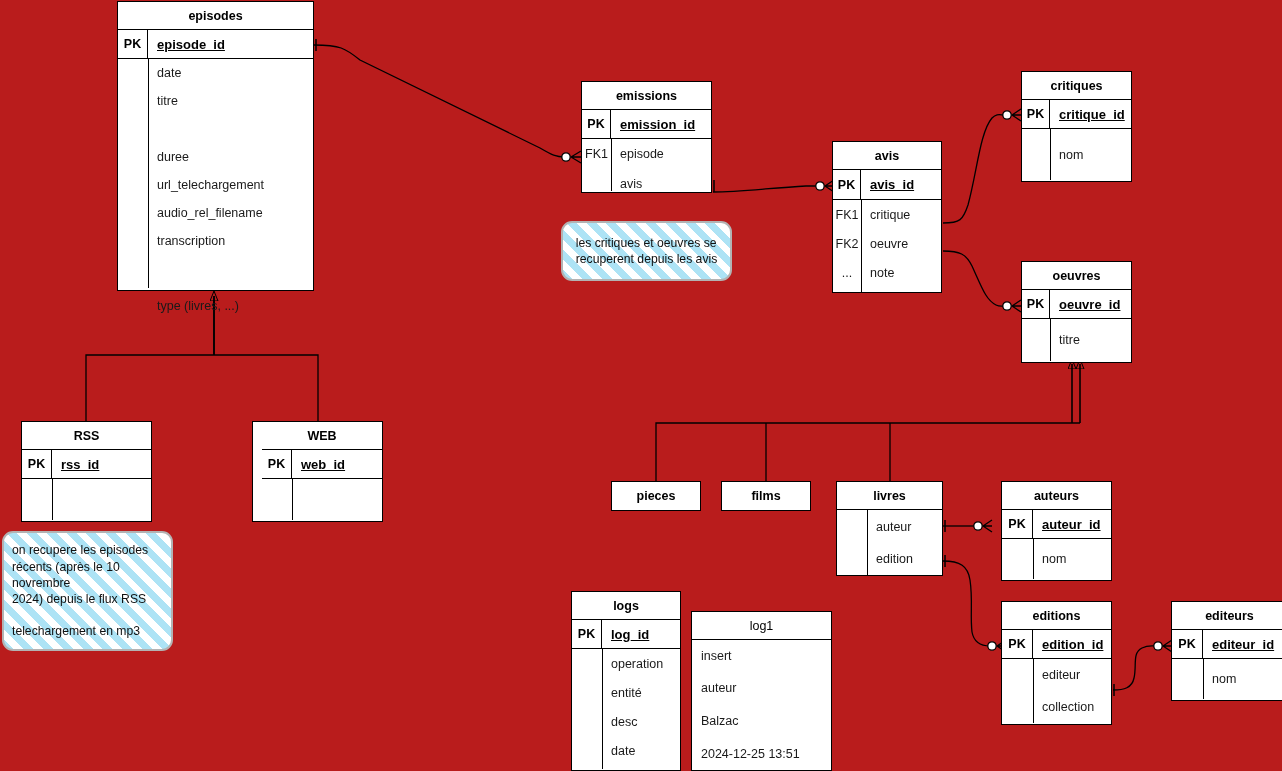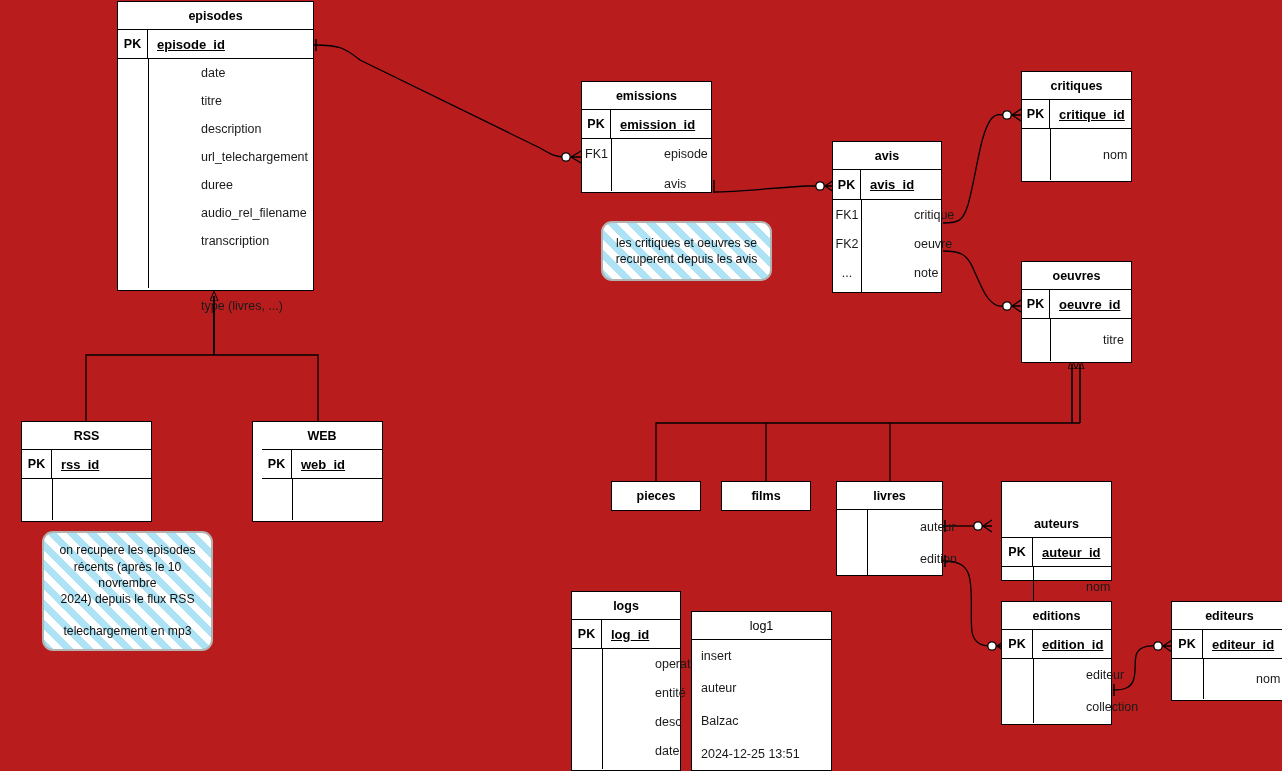--- a/index.html
+++ b/index.html
@@ -75,21 +75,20 @@
   .ebody {
     position: relative;
     box-sizing: border-box;
     width: 100%;
   }
   .attrrow {
     box-sizing: border-box;
     display: flex;
     align-items: flex-end;
     width: 100%;
-    gap: 44px;
   }
   .attr-key {
     box-sizing: border-box;
     flex: 0 0 auto;
     text-align: center;
     font-size: 12.5px;
     color: #1a1a1a;
     display: flex;
     align-items: center;
     justify-content: center;
@@ -119,23 +118,22 @@
     border: 2px solid #b3b3b3;
     border-radius: 11px;
     background-color: #ffffff;
     background-image: repeating-linear-gradient(
         45deg,
         #ade3f5 0px, #ade3f5 7px,
         #ffffff 7px, #ffffff 14px);
     display: flex;
     align-items: center;
     justify-content: center;
-    text-align: center;
+    text-align: left;
     z-index: 4;
-    margin-left: 40px;
   }
   .note-inner {
     font-size: 12.2px;
     line-height: 1.33;
     color: #111;
     padding: 4px 8px;
     white-space: pre-line;
   }
   
   #wires {
@@ -237,29 +235,28 @@
       <div class="attrrow" style="height:28px;">
         <div class="attr-key" style="width:30px;"></div>
         <div class="attr-name">date</div>
       </div>
       <div class="attrrow" style="height:28px;">
         <div class="attr-key" style="width:30px;"></div>
         <div class="attr-name">titre</div>
       </div>
       <div class="attrrow" style="height:28px;">
         <div class="attr-key" style="width:30px;"></div>
-        <div class="attr-name">description</div>
+      </div>
+      <div class="attrrow" style="height:28px;">
+        <div class="attr-key" style="width:30px;"></div>
+        <div class="attr-name">duree</div>
       </div>
       <div class="attrrow" style="height:28px;">
         <div class="attr-key" style="width:30px;"></div>
         <div class="attr-name">url_telechargement</div>
-      </div>
-      <div class="attrrow" style="height:28px;">
-        <div class="attr-key" style="width:30px;"></div>
-        <div class="attr-name">duree</div>
       </div>
       <div class="attrrow" style="height:28px;">
         <div class="attr-key" style="width:30px;"></div>
         <div class="attr-name">audio_rel_filename</div>
       </div>
       <div class="attrrow" style="height:28px;">
         <div class="attr-key" style="width:30px;"></div>
         <div class="attr-name">transcription</div>
       </div>
       <div class="attrrow" style="height:28px;margin-top:37px;">
@@ -388,21 +385,21 @@
         <div class="attr-name">auteur</div>
       </div>
       <div class="attrrow" style="height:32px;">
         <div class="attr-key" style="width:30px;"></div>
         <div class="attr-name">edition</div>
       </div>
     </div>
   </div>
 
   <div class="entity" style="left:1001px; top:481px; width:111px; height:100px;">
-    <div class="ent-title" style="height:28px;margin-top:28px;">auteurs</div>
+    <div class="ent-title" style="height:28px;">auteurs</div>
     <div class="erow sep" style="height:29px;">
       <div class="ecell-key pk" style="width:31px;">PK</div>
       <div class="ecell-name pkname">auteur_id</div>
     </div>
     <div class="ebody" style="height:40px;">
       <div class="vline" style="left:31px;"></div>
       <div class="attrrow" style="height:40px;">
         <div class="attr-key" style="width:31px;"></div>
         <div class="attr-name">nom</div>
       </div>

